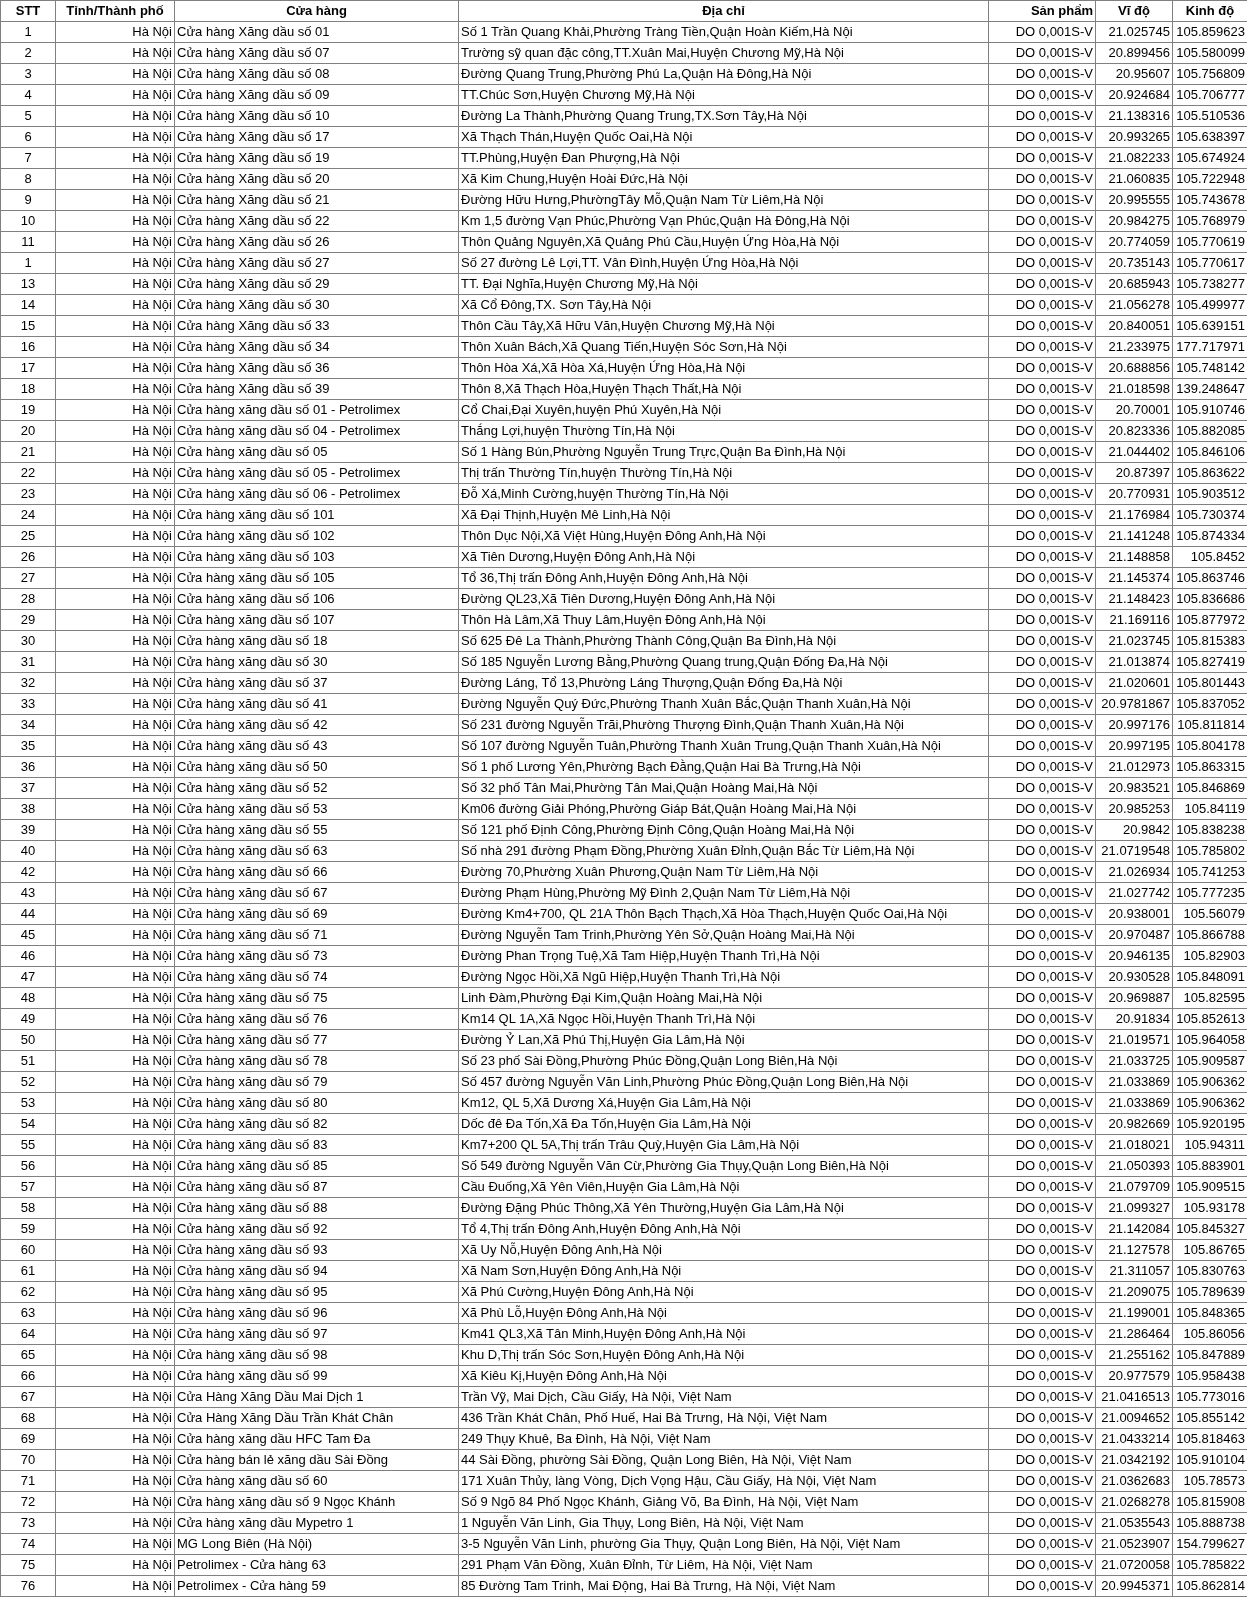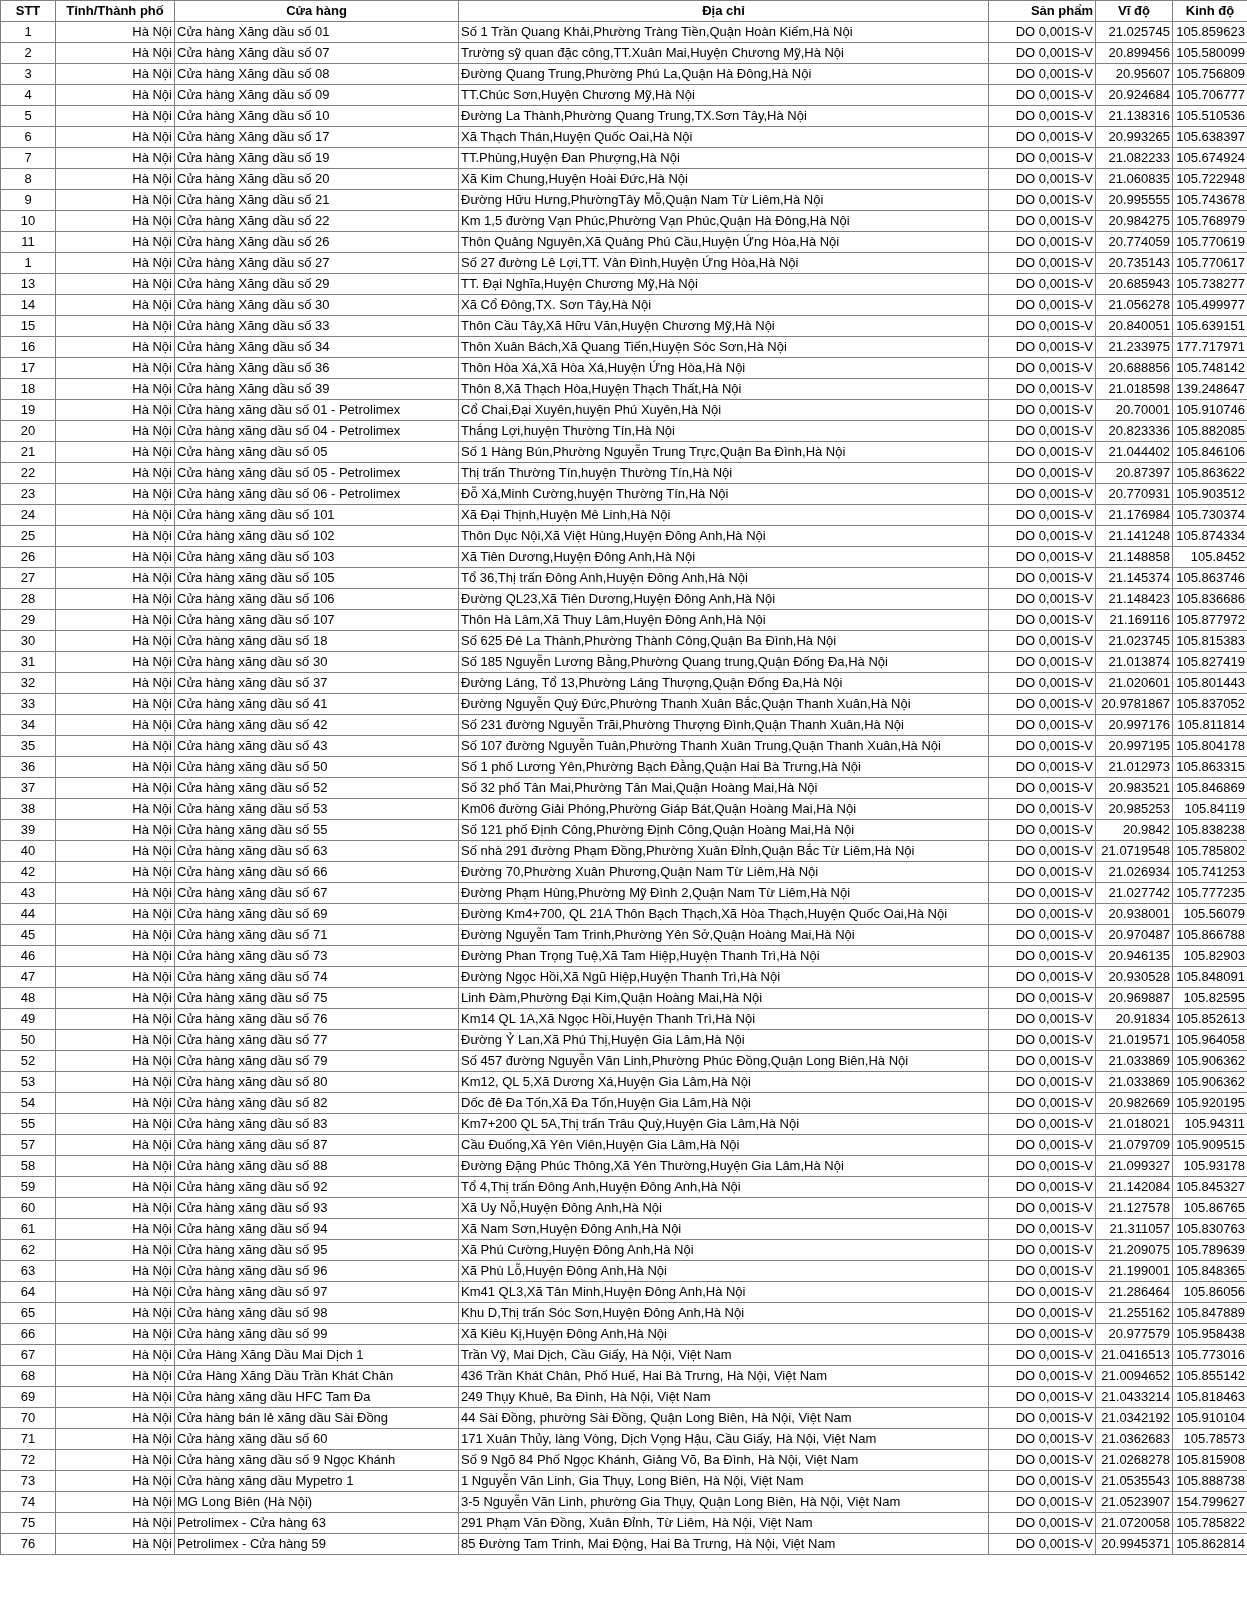--- a/index.html
+++ b/index.html
@@ -512,20 +512,29 @@
       <tr>
         <td class="c0">50</td>
         <td class="c1">Hà Nội</td>
         <td class="c2">Cửa hàng xăng dầu số 77</td>
         <td class="c3">Đường Ỷ Lan,Xã Phú Thị,Huyện Gia Lâm,Hà Nội</td>
         <td class="c4">DO 0,001S-V</td>
         <td class="c5">21.019571</td>
         <td class="c6">105.964058</td>
       </tr>
       <tr>
+        <td class="c0">51</td>
+        <td class="c1">Hà Nội</td>
+        <td class="c2">Cửa hàng xăng dầu số 78</td>
+        <td class="c3">Số 23 phố Sài Đồng,Phường Phúc Đồng,Quận Long Biên,Hà Nội</td>
+        <td class="c4">DO 0,001S-V</td>
+        <td class="c5">21.033725</td>
+        <td class="c6">105.909587</td>
+      </tr>
+      <tr>
         <td class="c0">52</td>
         <td class="c1">Hà Nội</td>
         <td class="c2">Cửa hàng xăng dầu số 79</td>
         <td class="c3">Số 457 đường Nguyễn Văn Linh,Phường Phúc Đồng,Quận Long Biên,Hà Nội</td>
         <td class="c4">DO 0,001S-V</td>
         <td class="c5">21.033869</td>
         <td class="c6">105.906362</td>
       </tr>
       <tr>
         <td class="c0">53</td>
@@ -546,20 +555,29 @@
         <td class="c6">105.920195</td>
       </tr>
       <tr>
         <td class="c0">55</td>
         <td class="c1">Hà Nội</td>
         <td class="c2">Cửa hàng xăng dầu số 83</td>
         <td class="c3">Km7+200 QL 5A,Thị trấn Trâu Quỳ,Huyện Gia Lâm,Hà Nội</td>
         <td class="c4">DO 0,001S-V</td>
         <td class="c5">21.018021</td>
         <td class="c6">105.94311</td>
+      </tr>
+      <tr>
+        <td class="c0">56</td>
+        <td class="c1">Hà Nội</td>
+        <td class="c2">Cửa hàng xăng dầu số 85</td>
+        <td class="c3">Số 549 đường Nguyễn Văn Cừ,Phường Gia Thụy,Quận Long Biên,Hà Nội</td>
+        <td class="c4">DO 0,001S-V</td>
+        <td class="c5">21.050393</td>
+        <td class="c6">105.883901</td>
       </tr>
       <tr>
         <td class="c0">57</td>
         <td class="c1">Hà Nội</td>
         <td class="c2">Cửa hàng xăng dầu số 87</td>
         <td class="c3">Cầu Đuống,Xã Yên Viên,Huyện Gia Lâm,Hà Nội</td>
         <td class="c4">DO 0,001S-V</td>
         <td class="c5">21.079709</td>
         <td class="c6">105.909515</td>
       </tr>

